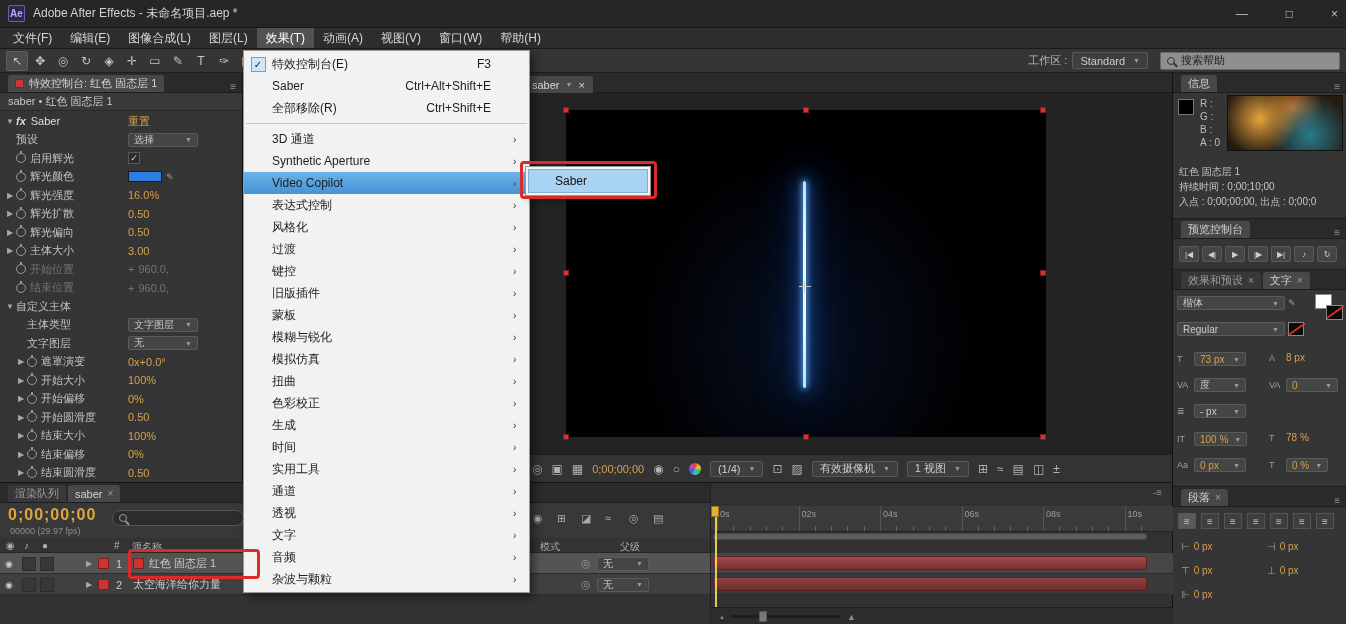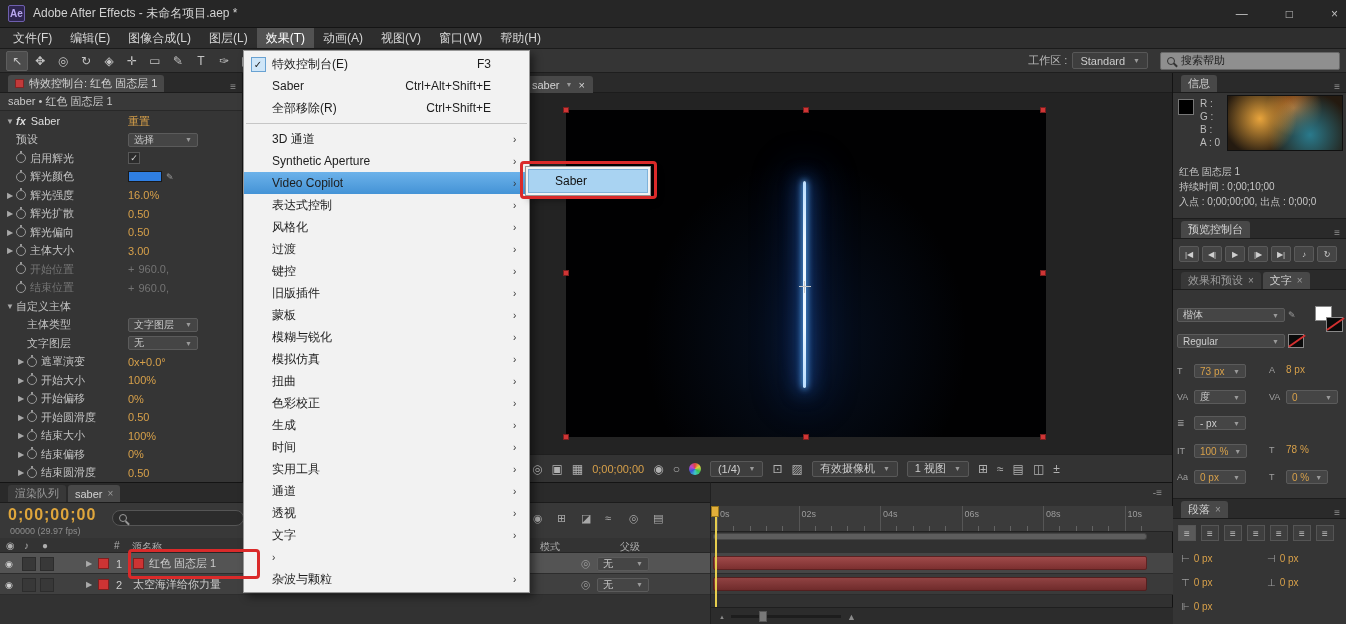--- a/index.html
+++ b/index.html
@@ -82,21 +82,21 @@
 #info-swatch { position:absolute; left:5px; top:6px; width:16px; height:16px; background:#000; border:1px solid #777; }
 .chan-line { position:absolute; left:27px; white-space:nowrap; }
 #info-thumb { position:absolute; left:54px; top:2px; width:116px; height:56px; border:1px solid #101010;
   background: radial-gradient(circle at 28% 42%, #e8a43c, rgba(0,0,0,0) 42%),
               radial-gradient(circle at 72% 72%, #2a7a8c, rgba(0,0,0,0) 46%),
               radial-gradient(circle at 58% 22%, #c8742a, rgba(0,0,0,0) 36%),
               #241a10; }
 .info-line { position:absolute; left:6px; white-space:nowrap; color:#c6c6c6; }
 #preview-body { height:30px; display:flex; align-items:center; gap:3px; padding-left:6px; }
 .pv-btn { min-width:20px; height:16px; background:#454545; border:1px solid #5a5a5a; border-radius:2px; color:#cfcfcf; font-size:8px; display:flex; align-items:center; justify-content:center; padding:0 3px; }
-#char-body { position:relative; height:196px; font-size:10px;margin-top:12px; }
+#char-body { position:relative; height:196px; font-size:10px; }
 .cicon { color:#9f9f9f; font-size:9px; width:14px; flex:none; }
 .cfield { position:absolute; display:flex; align-items:center; gap:3px; }
 .strike { position:relative; width:16px; height:14px; background:#0a0a0a; border:1px solid #888; }
 .strike::after { content:""; position:absolute; left:-2px; top:5px; width:20px; height:2px; background:#d23030; transform:rotate(-35deg); }
 #swatch-pair { position:absolute; width:28px; height:26px; }
 #swatch-pair .fg { position:absolute; left:0; top:0; width:17px; height:15px; background:#fff; border:1px solid #888; }
 #swatch-pair .bg2 { position:absolute; right:0; bottom:0; width:17px; height:15px; background:#0a0a0a; border:1px solid #888; }
 #swatch-pair .bg2::after { content:""; position:absolute; left:-2px; top:5px; width:21px; height:2px; background:#d23030; transform:rotate(-35deg); }
 #para-body { position:relative; height:118px; font-size:10px; }
 .al-btn { position:absolute; top:6px; width:18px; height:16px; background:#3e3e3e; border:1px solid #555; color:#c0c0c0; font-size:10px; display:flex; align-items:center; justify-content:center; }
@@ -866,20 +866,21 @@
         <span class="lbl">透视</span>
         <span class="arr">›</span>
       </div>
       <div class="mi">
         <span class="gut"></span>
         <span class="lbl">文字</span>
         <span class="arr">›</span>
       </div>
       <div class="mi">
         <span class="gut"></span>
+        <span class="lbl">音频</span>
         <span class="arr">›</span>
       </div>
       <div class="mi">
         <span class="gut"></span>
         <span class="lbl">杂波与颗粒</span>
         <span class="arr">›</span>
       </div>
     </div>
 
   <div id="saber-sub">

